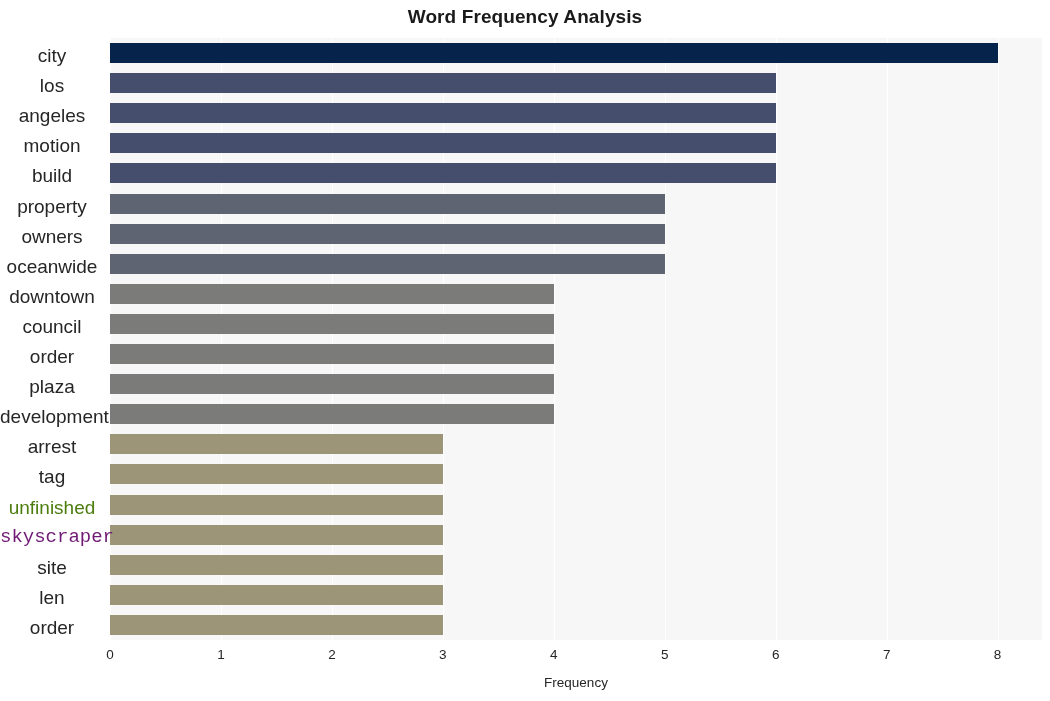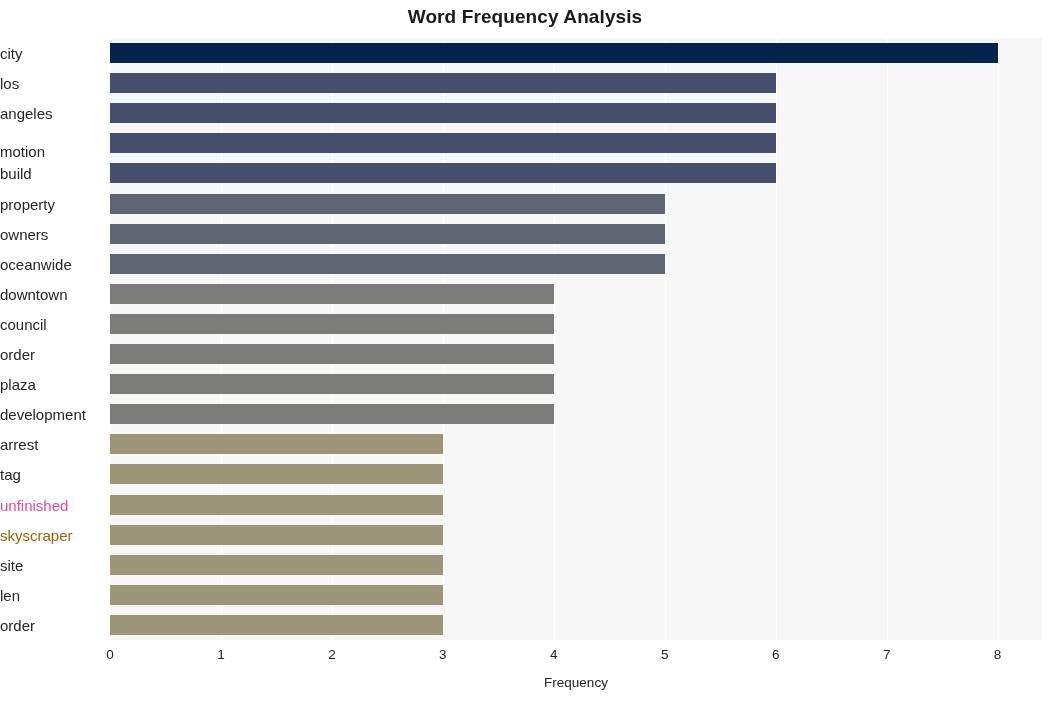--- a/index.html
+++ b/index.html
@@ -77,22 +77,22 @@
     position: absolute;
     left: 0;
     top: 38px;
     width: 104px;
     height: 602px;
   }
   .y-tick-label {
     position: absolute;
     right: 0;
     width: 104px;
-    text-align: left;
-    font-size: 15px;
+    text-align: center;
+    font-size: 19px;
     color: #262626;
     line-height: 1;
     white-space: nowrap;
   }
 
   
   #x-axis-labels {
     position: absolute;
     left: 0;
     top: 648px;
@@ -199,34 +199,34 @@
         <div class="bar-row" style="top: 576.95px; height: 20px;">
           <div class="bar" title="debris: 3" style="width: 332.857px; background: rgb(156, 149, 120);"></div>
         </div>
       </div>
   </div>
 
   <div id="y-axis-labels">
       <div class="y-tick-label" style="top: 8.05px; color: rgb(38, 38, 38);">city</div>
       <div class="y-tick-label" style="top: 38.15px; color: rgb(38, 38, 38);">los</div>
       <div class="y-tick-label" style="top: 68.25px; color: rgb(38, 38, 38);">angeles</div>
-      <div class="y-tick-label" style="top: 98.35px; color: rgb(38, 38, 38); margin-top: 8px;">motion</div>
+      <div class="y-tick-label" style="top: 98.35px; color: rgb(38, 38, 38);">motion</div>
       <div class="y-tick-label" style="top: 128.45px; color: rgb(38, 38, 38);">build</div>
       <div class="y-tick-label" style="top: 158.55px; color: rgb(38, 38, 38);">property</div>
       <div class="y-tick-label" style="top: 188.65px; color: rgb(38, 38, 38); margin-left: 12px;">owners</div>
       <div class="y-tick-label" style="top: 218.75px; color: rgb(38, 38, 38);">oceanwide</div>
       <div class="y-tick-label" style="top: 248.85px; color: rgb(38, 38, 38);">downtown</div>
       <div class="y-tick-label" style="top: 278.95px; color: rgb(38, 38, 38);">council</div>
       <div class="y-tick-label" style="top: 309.05px; color: rgb(38, 38, 38);">order</div>
       <div class="y-tick-label" style="top: 339.15px; color: rgb(38, 38, 38);">plaza</div>
       <div class="y-tick-label" style="top: 369.25px; color: rgb(38, 38, 38);">development</div>
       <div class="y-tick-label" style="top: 399.35px; color: rgb(38, 38, 38);">arrest</div>
       <div class="y-tick-label" style="top: 429.45px; color: rgb(38, 38, 38);">tag</div>
-      <div class="y-tick-label" style="top: 459.55px; color: #ec4899; margin-left: 16px;">unfinished</div>
-      <div class="y-tick-label" style="top: 489.65px; color: #a16207;">skyscraper</div>
+      <div class="y-tick-label" style="top: 459.55px; color: #4d7c0f; margin-left: 16px;">unfinished</div>
+      <div class="y-tick-label" style="top: 489.65px; color: #701a75; font-family: Liberation Mono, monospace;">skyscraper</div>
       <div class="y-tick-label" style="top: 519.75px; color: rgb(38, 38, 38);">site</div>
       <div class="y-tick-label" style="top: 549.85px; color: rgb(38, 38, 38);">len</div>
       <div class="y-tick-label" style="top: 579.95px; color: rgb(38, 38, 38);">order</div>
     </div>
 
   <div id="x-axis-labels">
       <div class="x-tick-label" style="left: 110px; color: rgb(38, 38, 38);">0</div>
       <div class="x-tick-label" style="left: 220.952px; color: rgb(38, 38, 38);">1</div>
       <div class="x-tick-label" style="left: 331.905px; color: rgb(38, 38, 38);">2</div>
       <div class="x-tick-label" style="left: 442.857px; color: rgb(38, 38, 38);">3</div>

